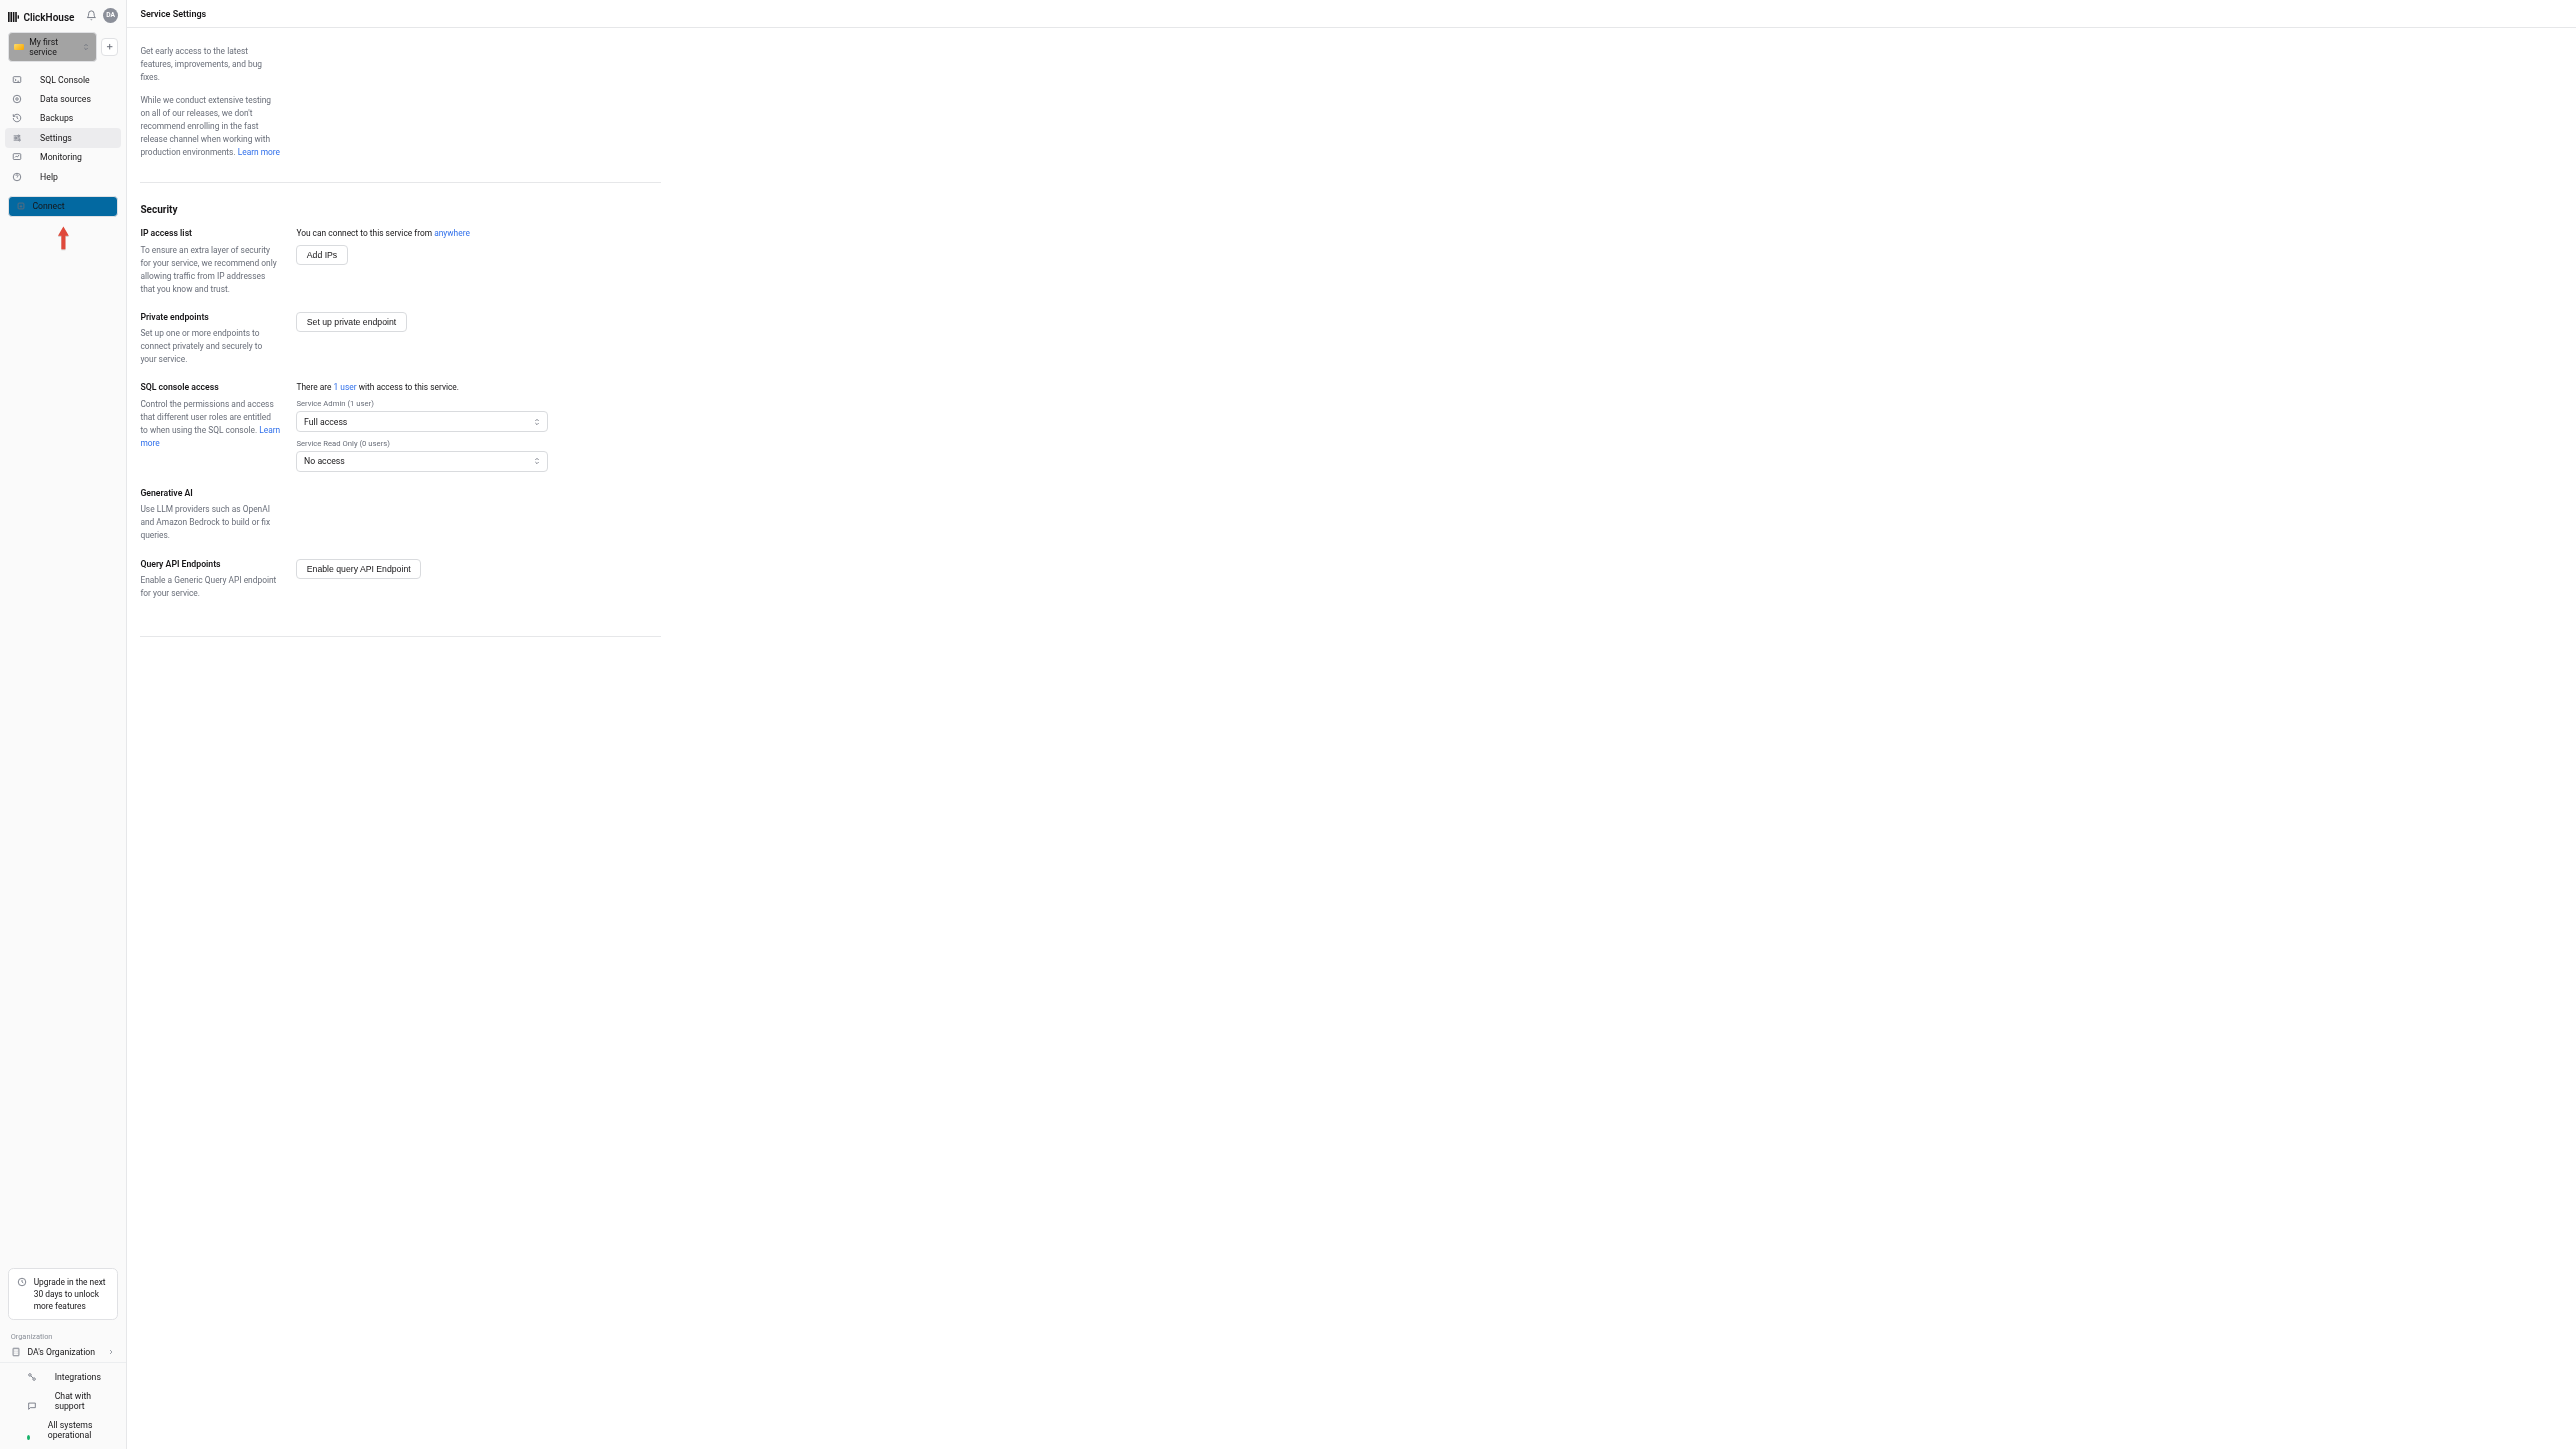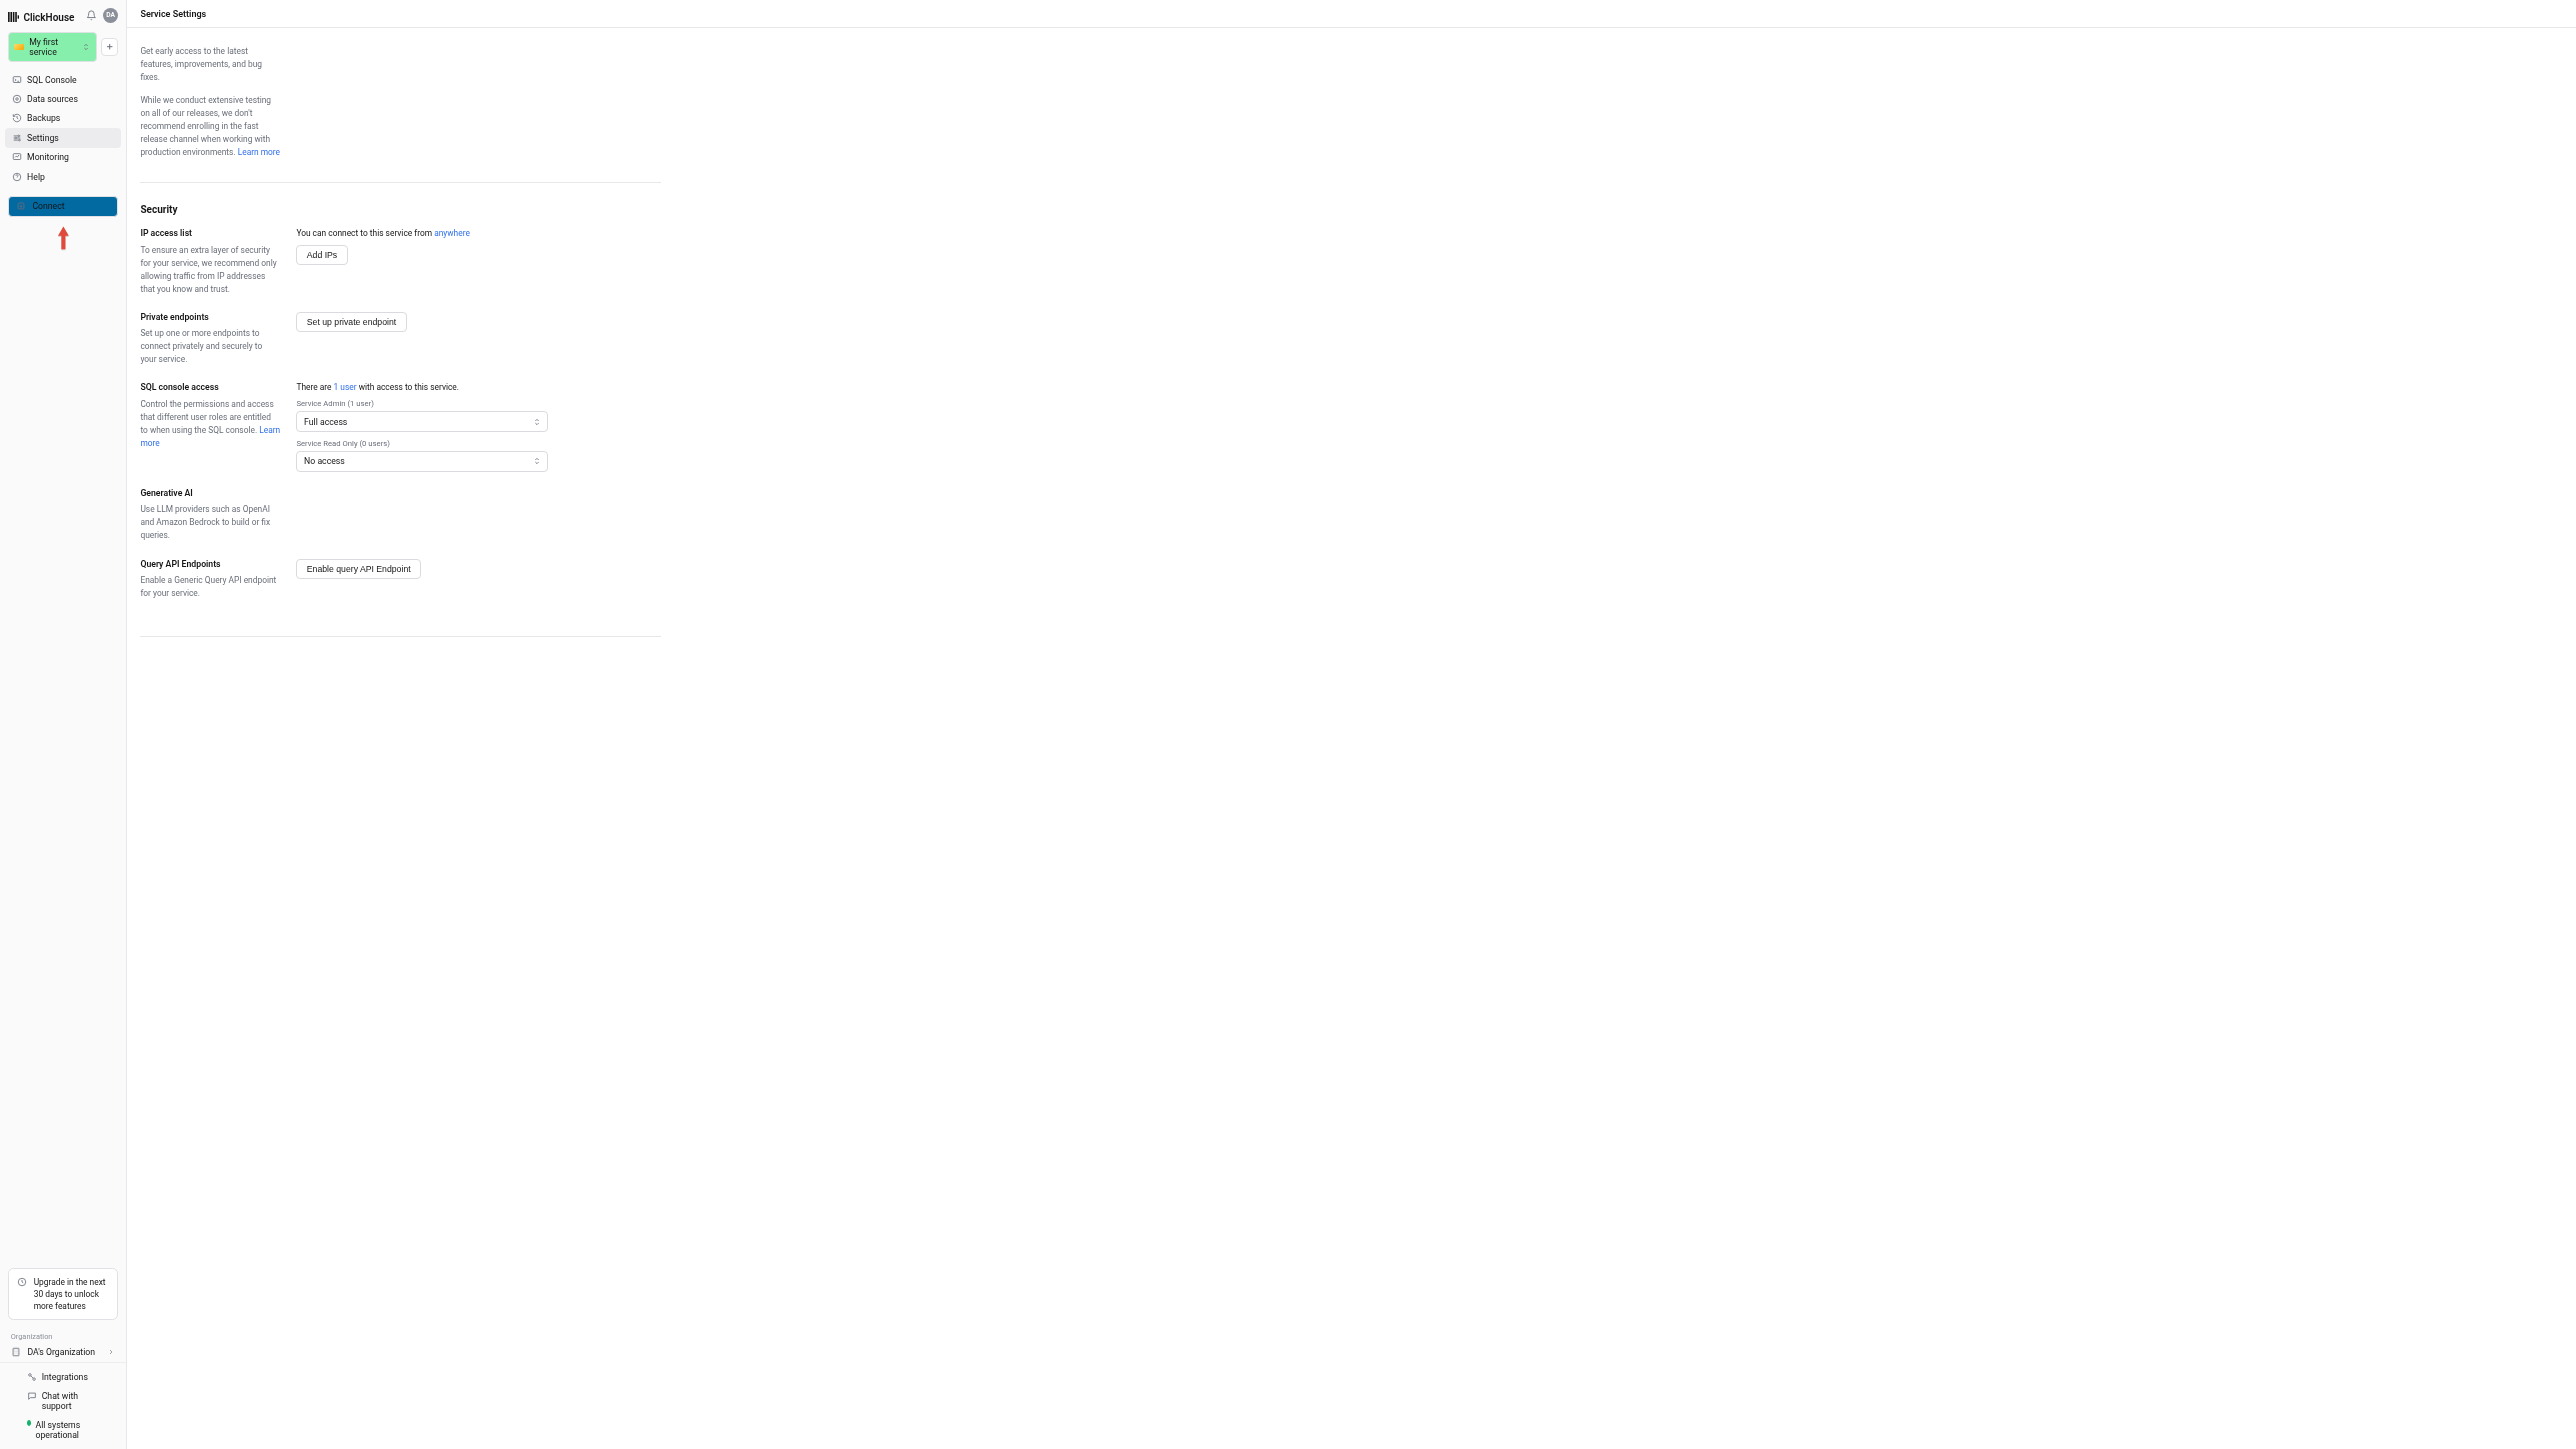--- a/index.html
+++ b/index.html
@@ -59,21 +59,21 @@
 }
 .service-selector-row {
   display: flex;
   align-items: center;
   gap: 4px;
   padding: 4px 8px;
 }
 .service-selector {
   flex: 1;
   border: 0.7px solid #e0e1e4;
-  background: #86efac;
+  background: #a3a3a3;
   border-radius: 4px;
   padding: 4px 5.4px;
   display: flex;
   align-items: center;
   gap: 5.4px;
   cursor: pointer;
   font-size: 8.7px;
 }
 .service-dot {
   width: 9.4px; height: 6.7px;
@@ -89,22 +89,22 @@
   border-radius: 4px;
   cursor: pointer;
   color: #696e79;
   display: flex; align-items: center; justify-content: center;
 }
 .nav {
   padding: 4px 5.4px;
 }
 .nav-item {
   display: flex;
-  align-items: flex-start;
-  gap: 5px;
+  align-items: flex-end;
+  gap: 18px;
   padding: 4.7px 6.7px;
   border-radius: 4px;
   cursor: pointer;
   color: #161517;
   font-size: 8.7px;
 }
 .nav-item.active { background: #ececee; }
 .nav-icon { width: 10px; height: 10px; color: #696e79; display: flex; align-items: center; justify-content: center; flex-shrink: 0; }
 .connect-box {
   margin: 5.4px 8px;

